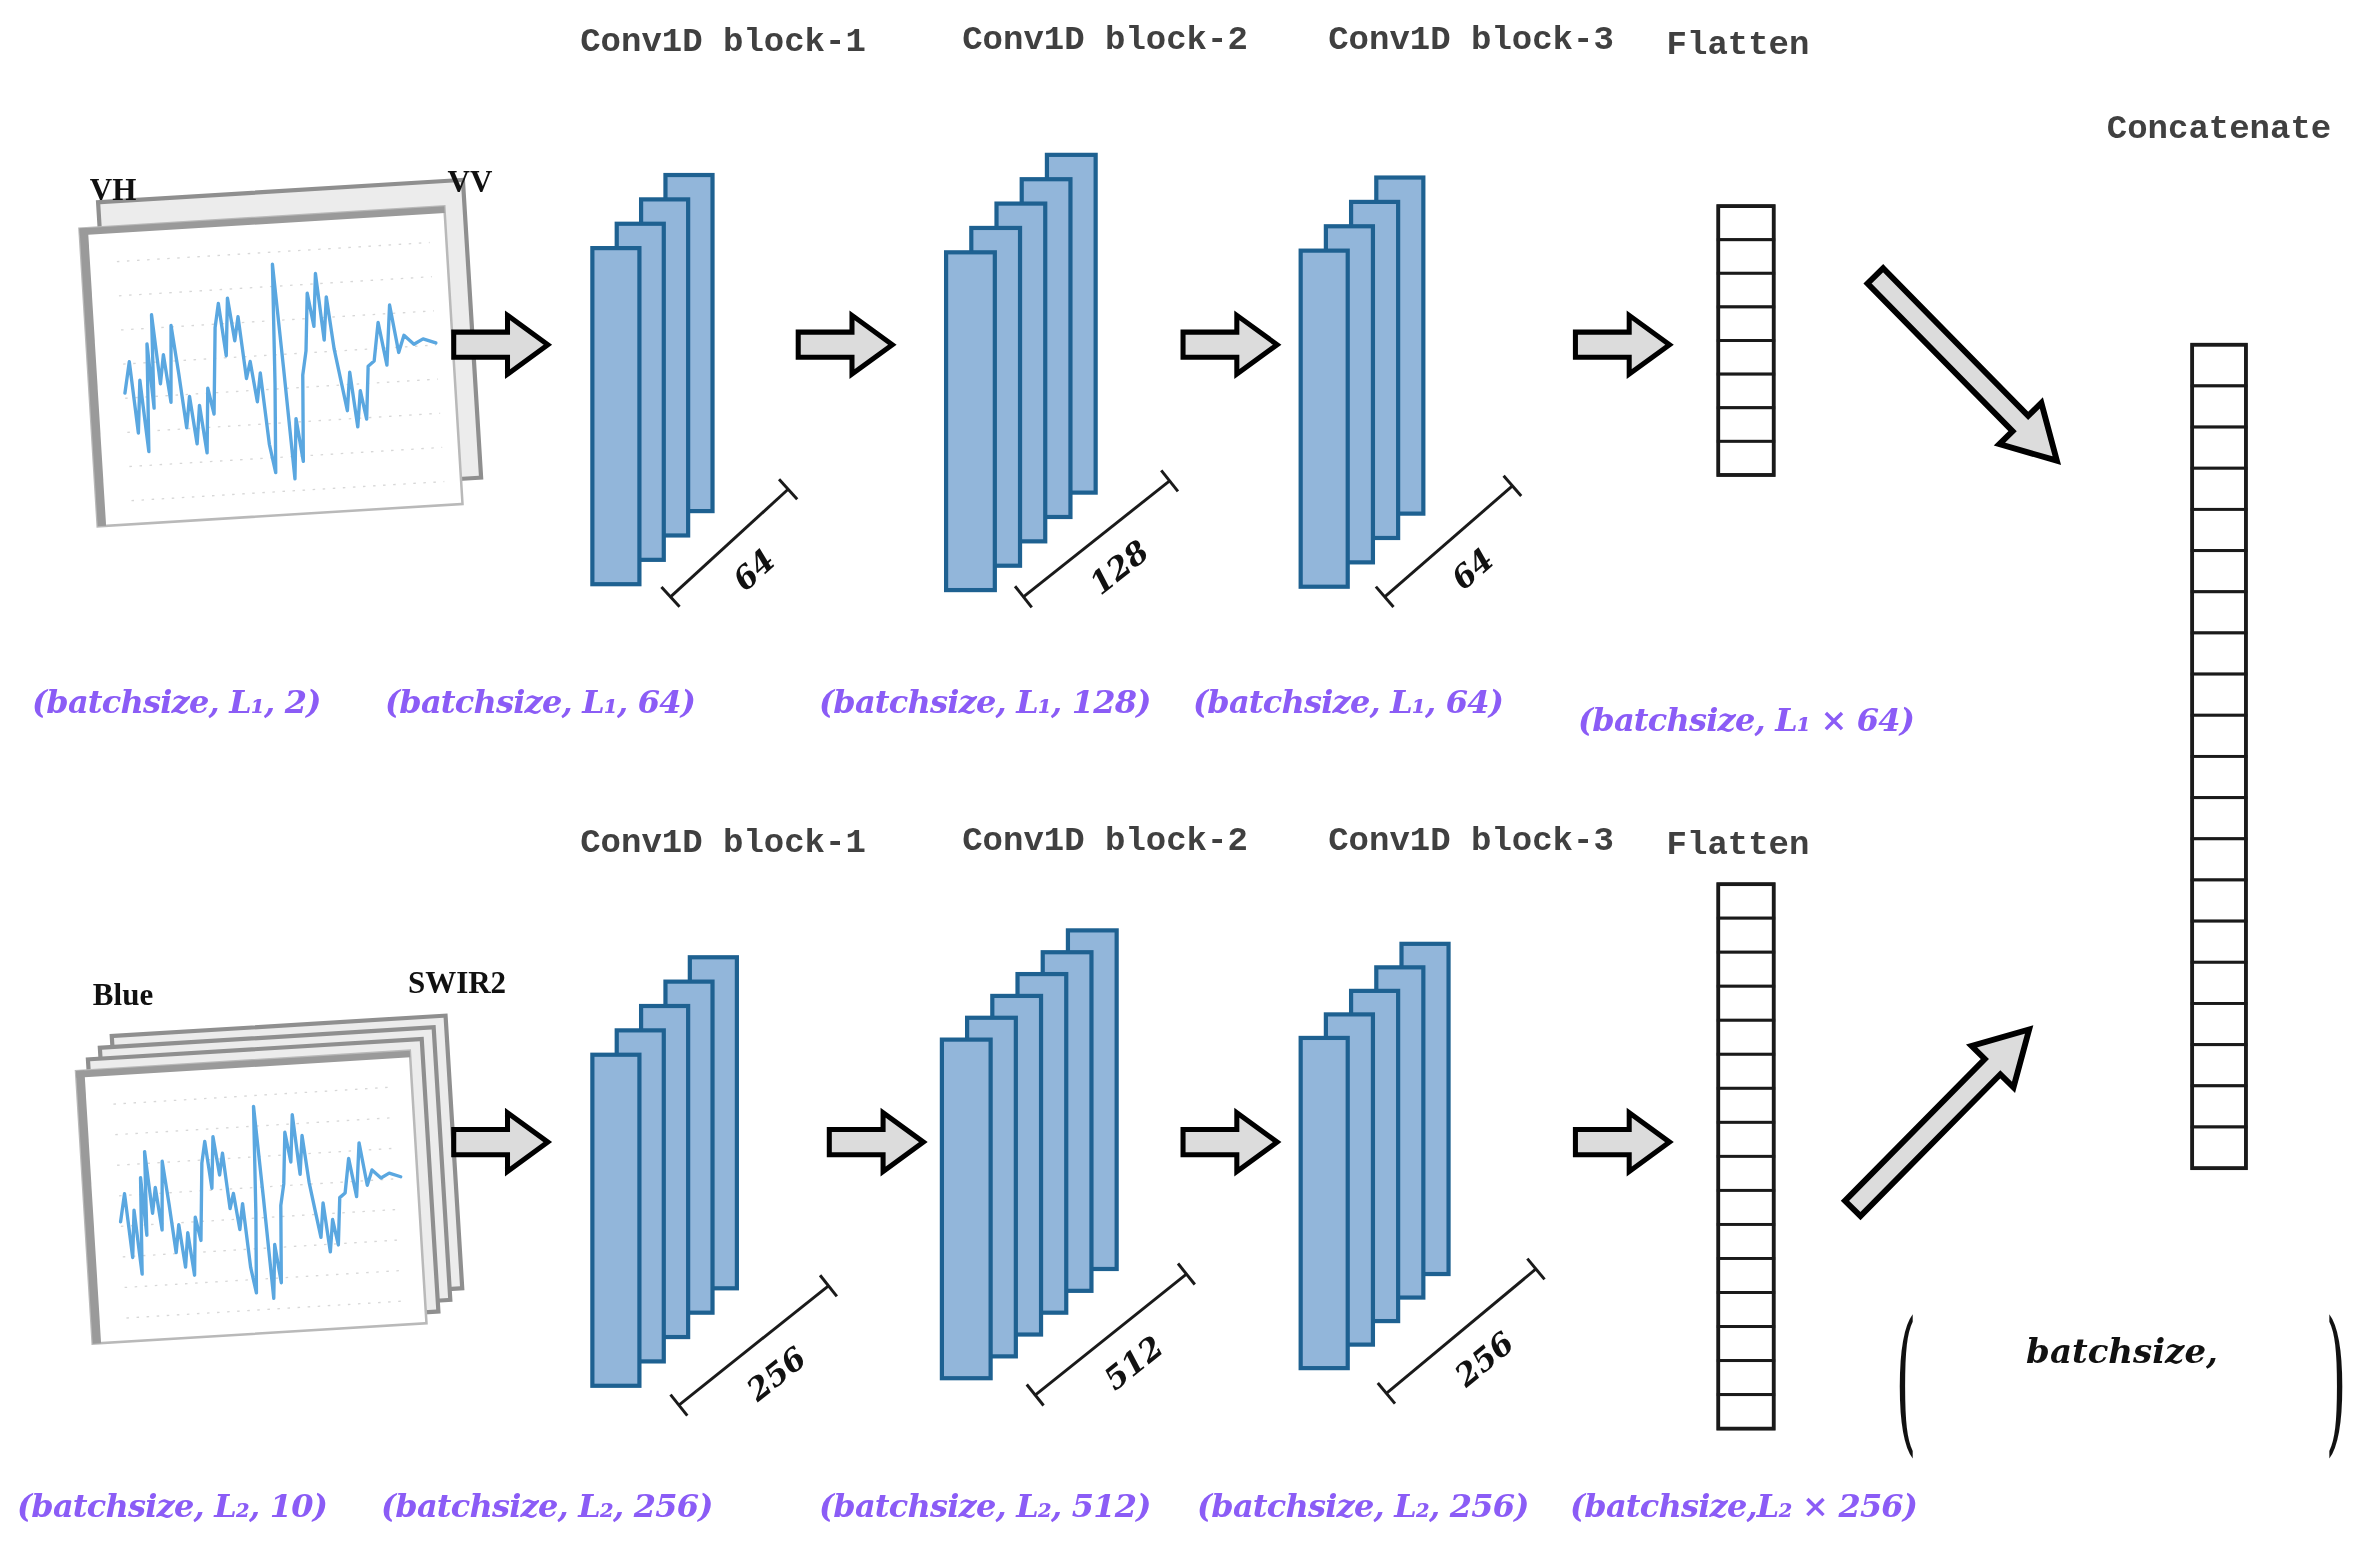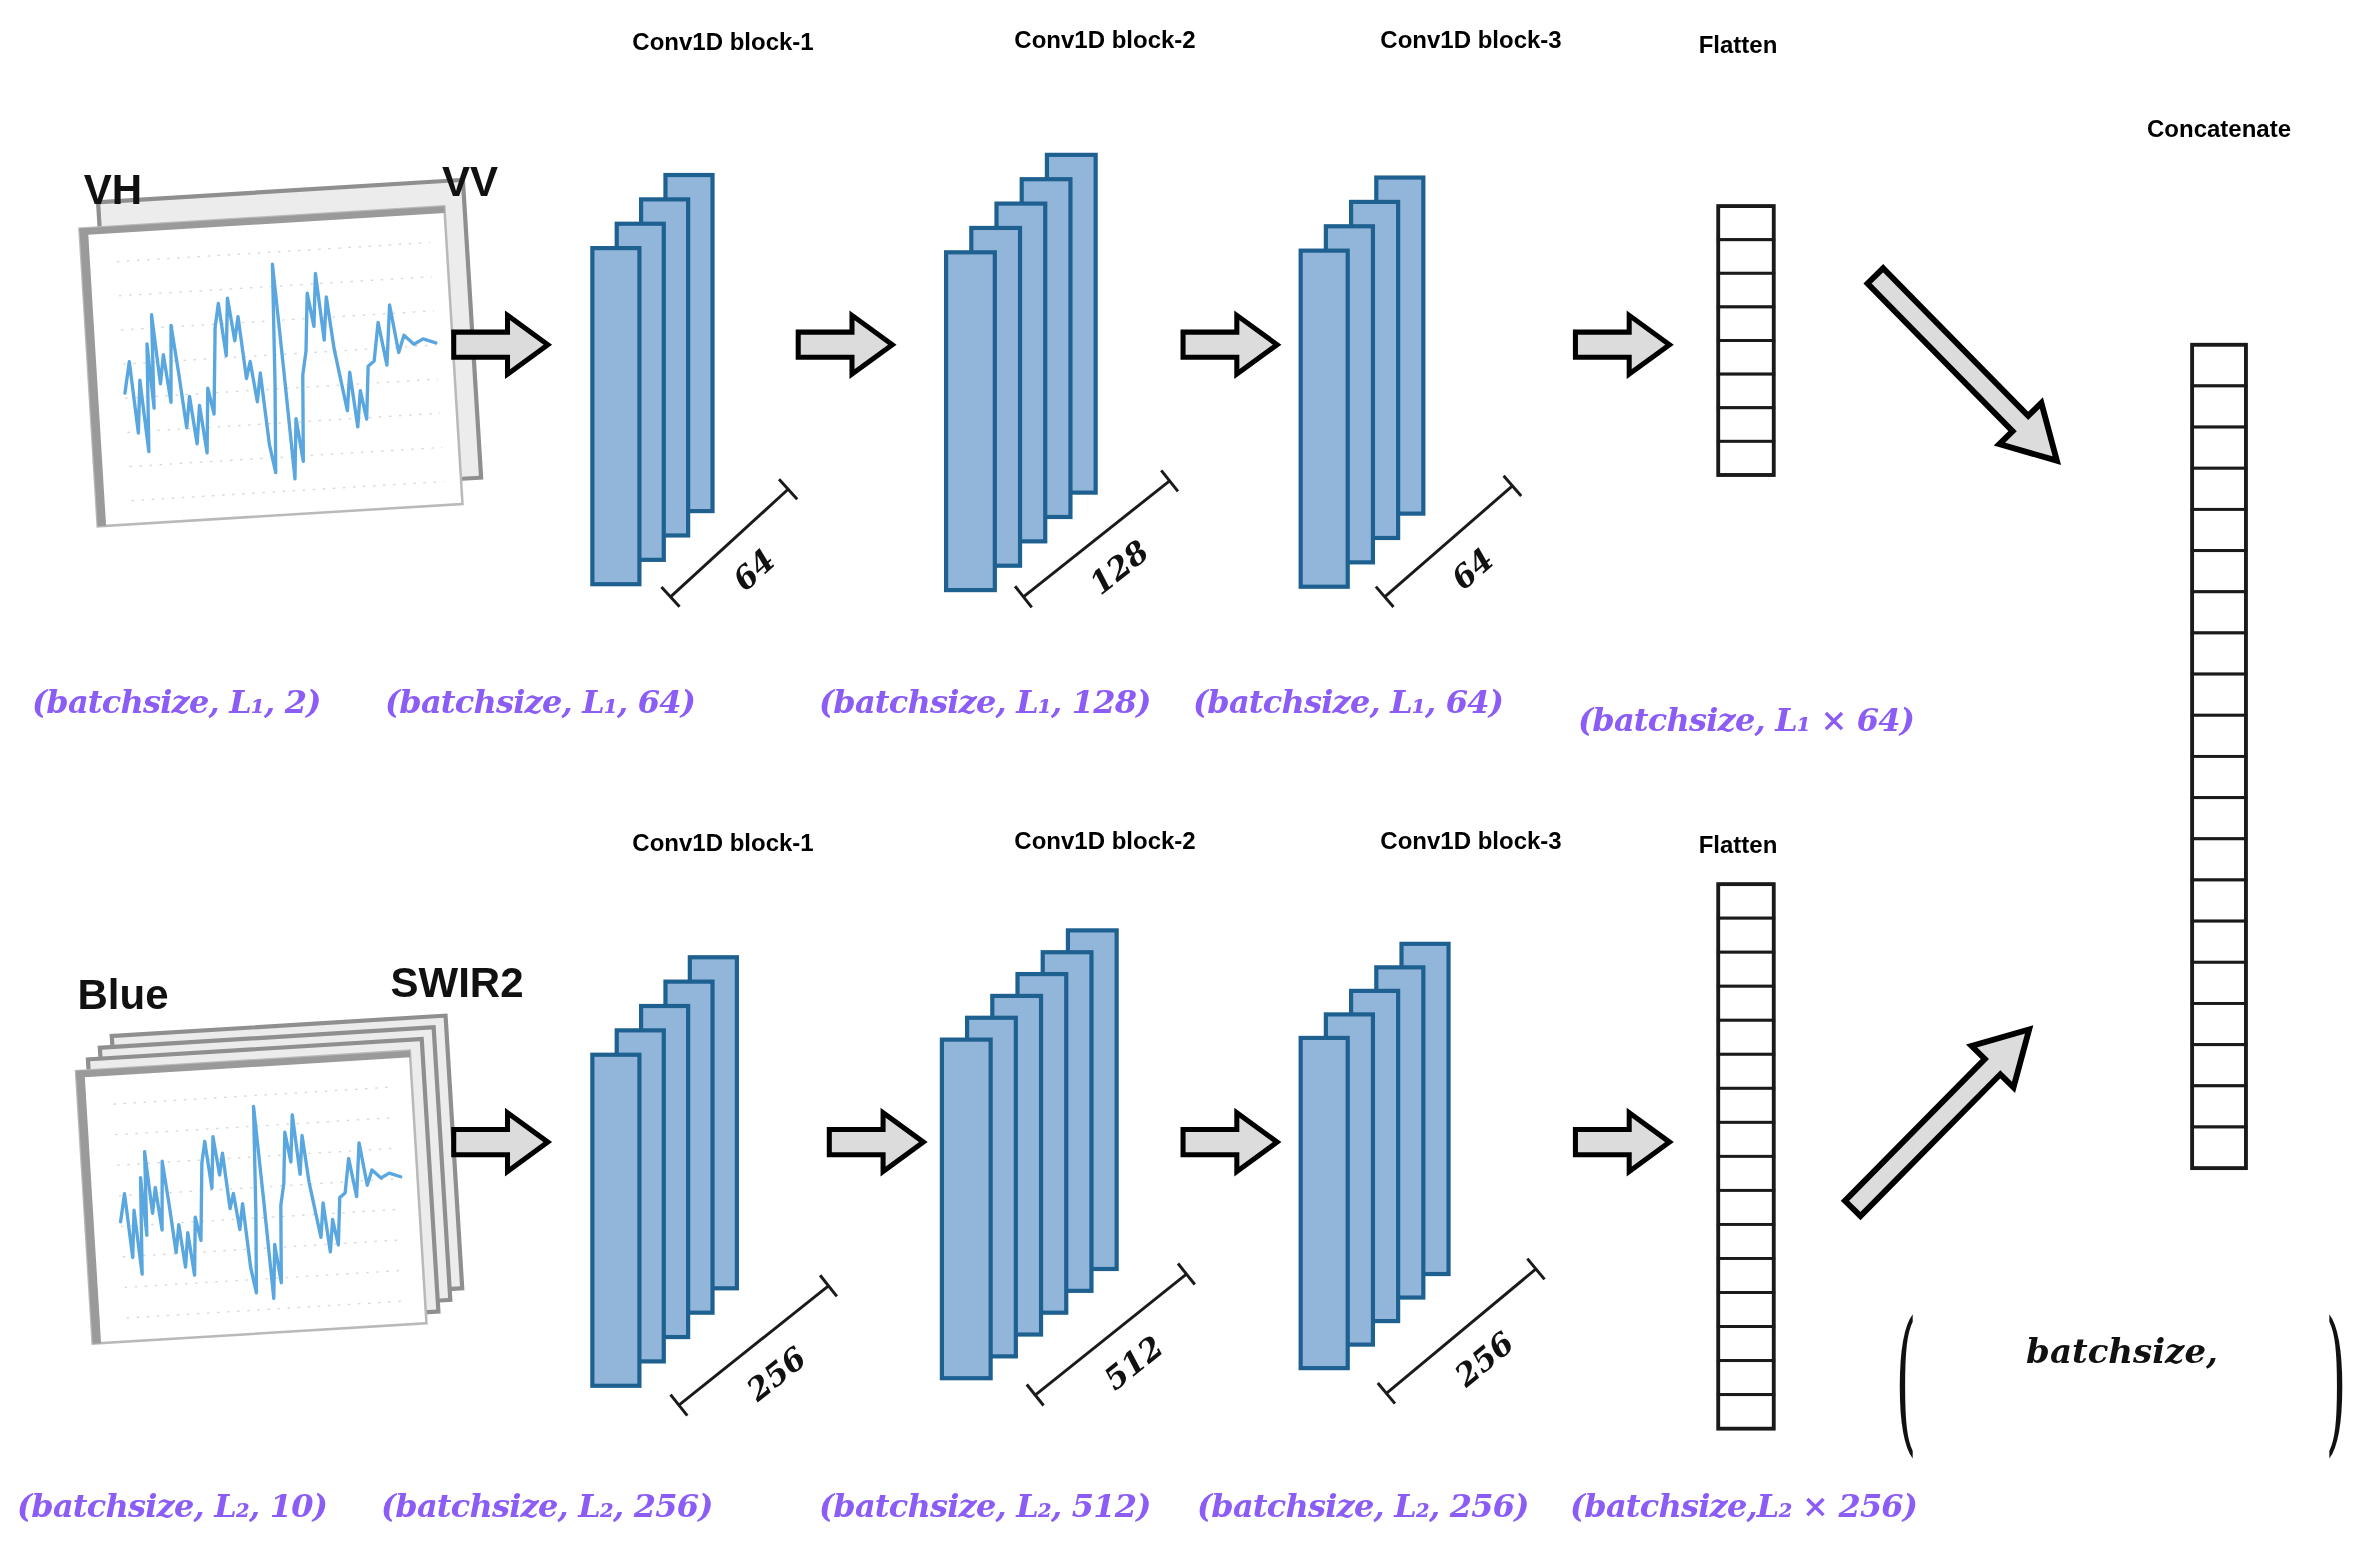--- a/index.html
+++ b/index.html
@@ -1,22 +1,22 @@
 <!DOCTYPE html>
 <html style="font-size:13.4px"><head>
 <meta charset="utf-8">
 <style>
   html,body{margin:0;padding:0;background:#ffffff;}
   #stage{position:relative;width:2377px;height:1565px;background:#ffffff;overflow:hidden;
          font-family:"Liberation Serif",serif;}
   #scene{position:absolute;left:0;top:0;}
-  .hdr{position:absolute;transform:translate(-50%,-50%);font-weight:bold;font-size:24px;
-       color:#000000;white-space:nowrap;font-family:Liberation Sans, sans-serif;}
-  .inlabel{position:absolute;transform:translate(-50%,-50%);font-weight:bold;font-size:42px;
-       color:#111;white-space:nowrap;font-family:Liberation Sans, sans-serif;}
+  .hdr{position:absolute;transform:translate(-50%,-50%);font-weight:bold;font-size:34px;
+       color:#404040;white-space:nowrap;font-family:Liberation Mono, monospace;}
+  .inlabel{position:absolute;transform:translate(-50%,-50%);font-weight:bold;font-size:31px;
+       color:#111;white-space:nowrap;font-family:Liberation Serif, serif;}
   .shape{position:absolute;transform:translateY(-50%);font-weight:bold;font-style:italic;
        font-size:32px;color:#8b5cf6;white-space:nowrap;letter-spacing:-0.8px;
        font-family:"DejaVu Serif","Liberation Serif",serif;}
   .formula{position:absolute;transform:translate(-50%,-50%);text-align:left;
        font-weight:bold;font-style:italic;font-size:34px;color:#111;white-space:nowrap;
        font-family:"DejaVu Serif","Liberation Serif",serif;line-height:1.55;}
   .bigparen{position:absolute;transform:translate(-50%,-50%) scaleY(2.9);font-size:54px;
        font-weight:normal;color:#111;font-family:"DejaVu Serif",serif;}
 </style>
 </head>

